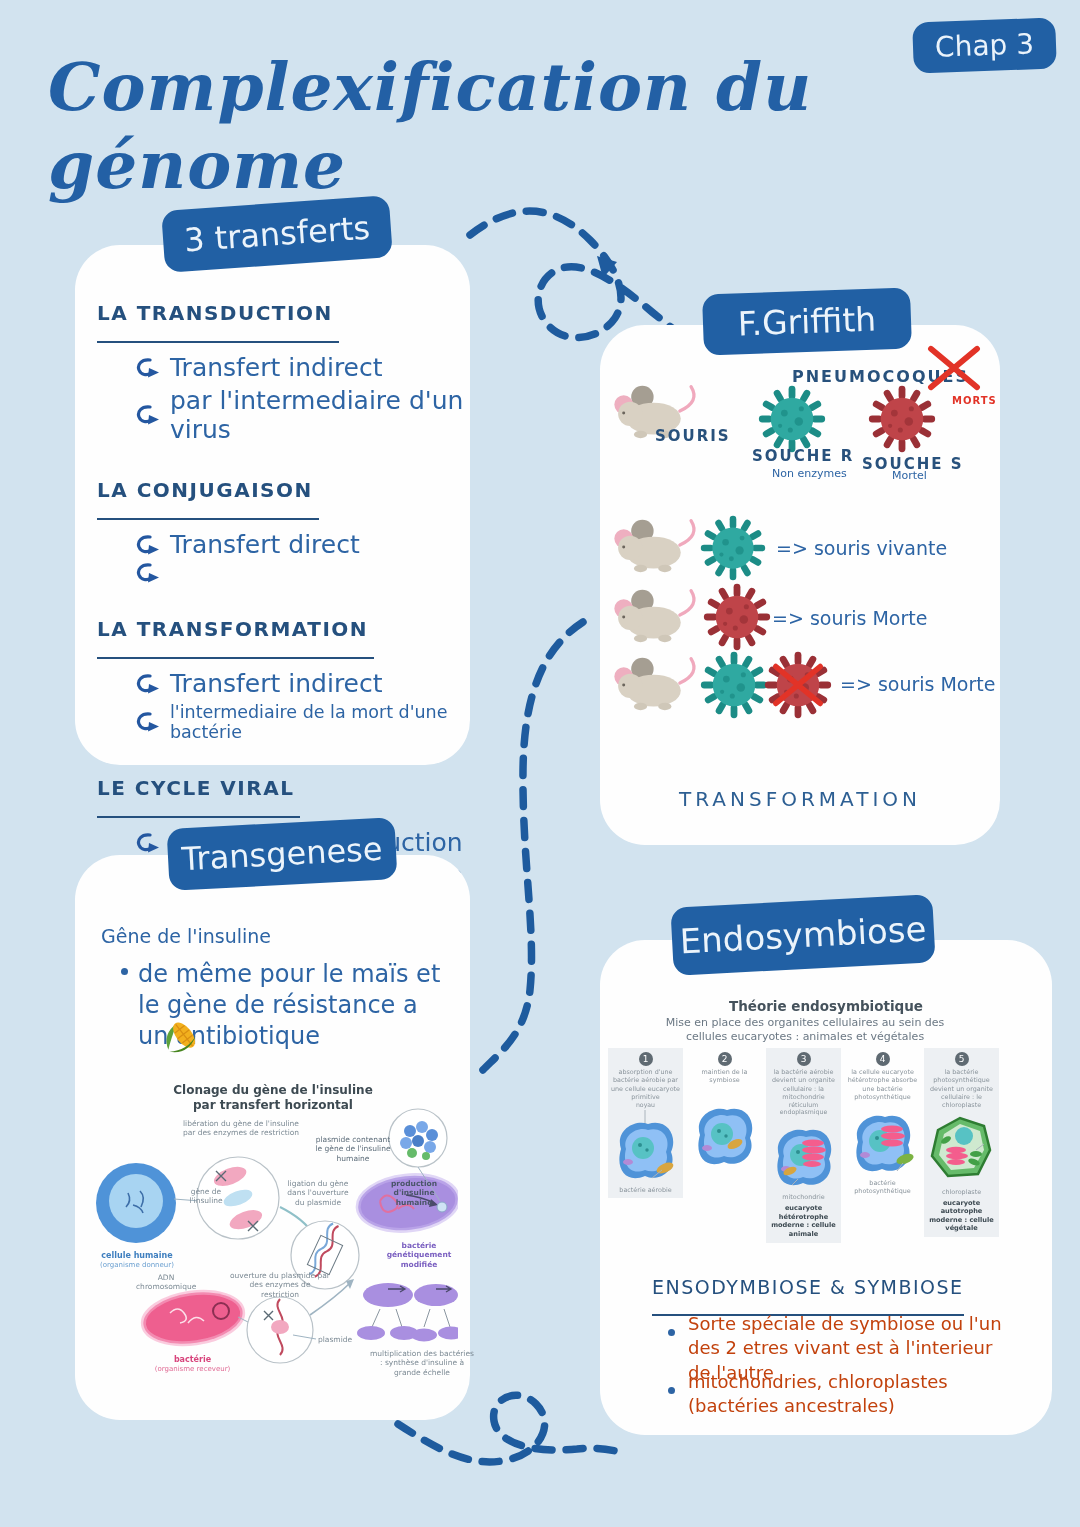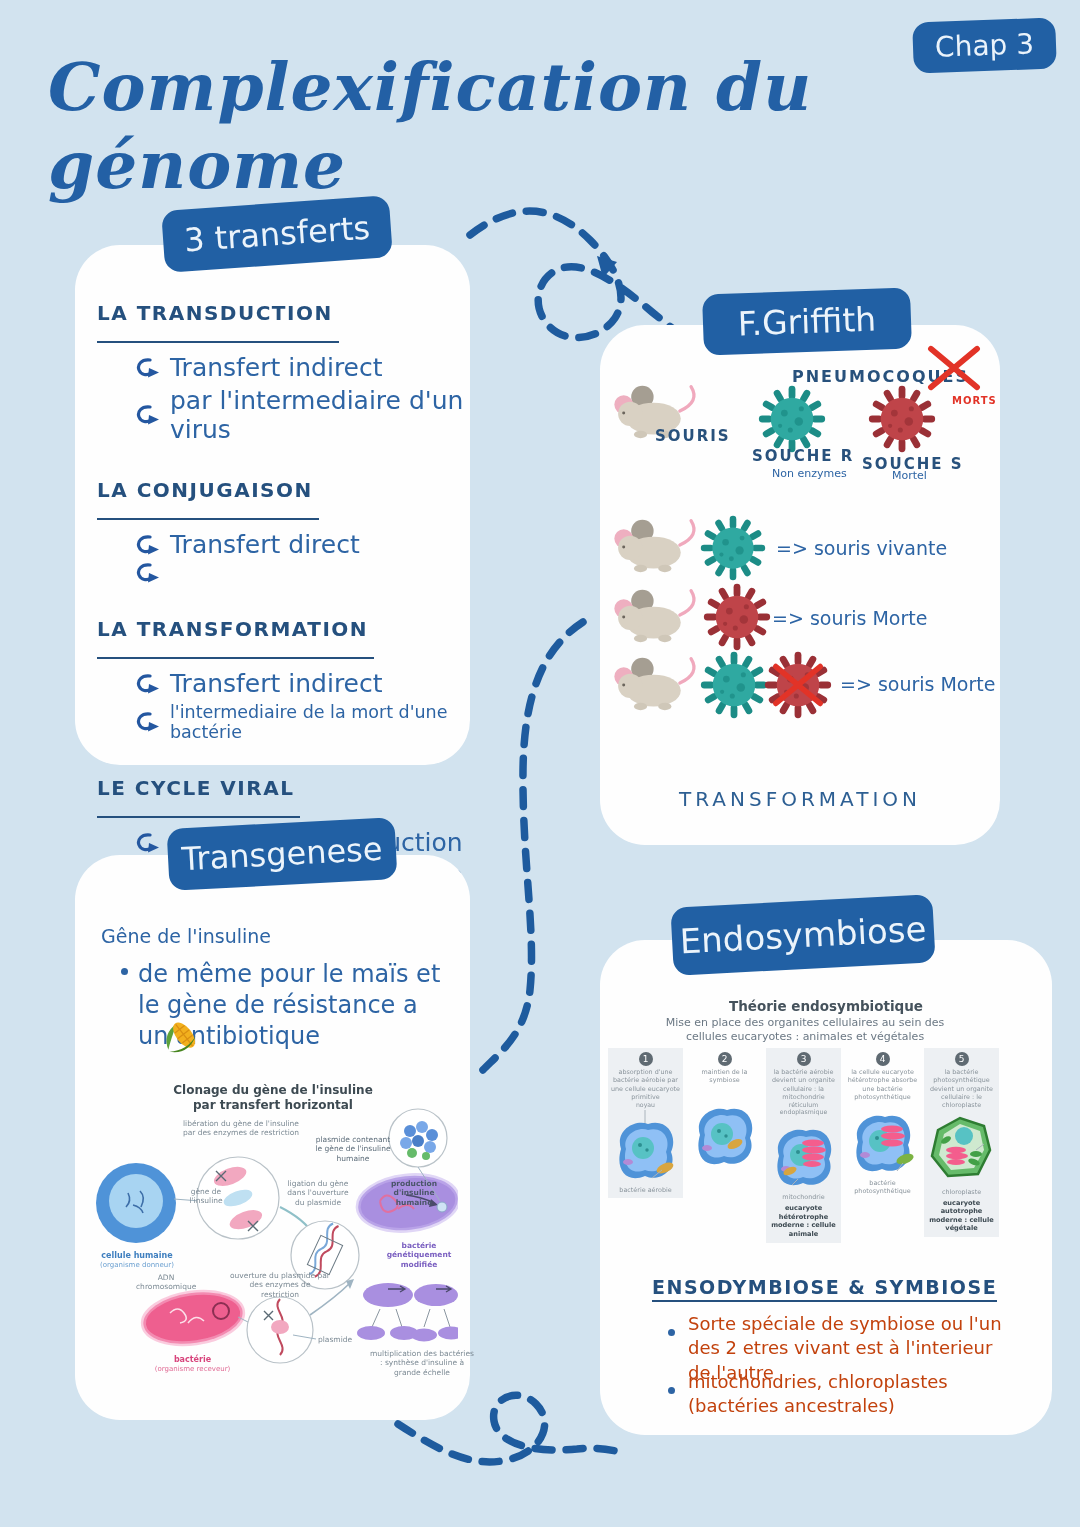--- a/index.html
+++ b/index.html
@@ -50,22 +50,22 @@
   .theory-sub{position:absolute;left:45px;width:320px;text-align:center;font-size:11px;color:#6b7884;line-height:1.3;}
   .panels{position:absolute;left:8px;top:108px;width:396px;display:flex;gap:4px;align-items:flex-start;}
   .panel{width:75px;position:relative;padding:4px 2px 4px 2px;box-sizing:border-box;}
   .panel.gray{background:#edf0f3;}
   .pnum{width:14px;height:14px;border-radius:50%;background:#5f6a72;color:#fff;font-size:9px;
     line-height:14px;text-align:center;margin:0 auto 2px auto;}
   .ptext{font-size:6.4px;color:#8a949c;text-align:center;line-height:1.3;min-height:26px;}
   .pinner{font-size:6.2px;color:#8a949c;text-align:center;}
   .plabel{font-size:6.4px;color:#8a949c;text-align:center;margin-top:2px;}
   .pfooter{font-size:6.6px;color:#3d4a52;font-weight:bold;text-align:center;margin-top:3px;line-height:1.3;}
-  .endo-head{position:absolute;left:52px;top:336px;display:inline-block;font-size:19px;font-weight:bold;
-    color:#25507e;letter-spacing:1.5px;border-bottom:2.5px solid #25507e;padding-bottom:2px;}
+  .endo-head{position:absolute;left:52px;top:336px;display:inline-block;font-size:19px;font-weight:normal;
+    color:#25507e;letter-spacing:1.5px;border-bottom:2.5px solid #25507e;padding-bottom:16px;}
   .endo-bullet{position:absolute;width:330px;font-size:18px;color:#c2410c;line-height:1.35;}
   .virus-teal{--body:#2fa9a1;--spike:#1c8c86;}
   .virus-red{--body:#bf4449;--spike:#9a3036;}
 </style>
 </head>
 <body>
 
 <svg width="0" height="0" style="position:absolute">
   <defs>
     <symbol id="sym-virus" viewBox="-40 -40 80 80">

